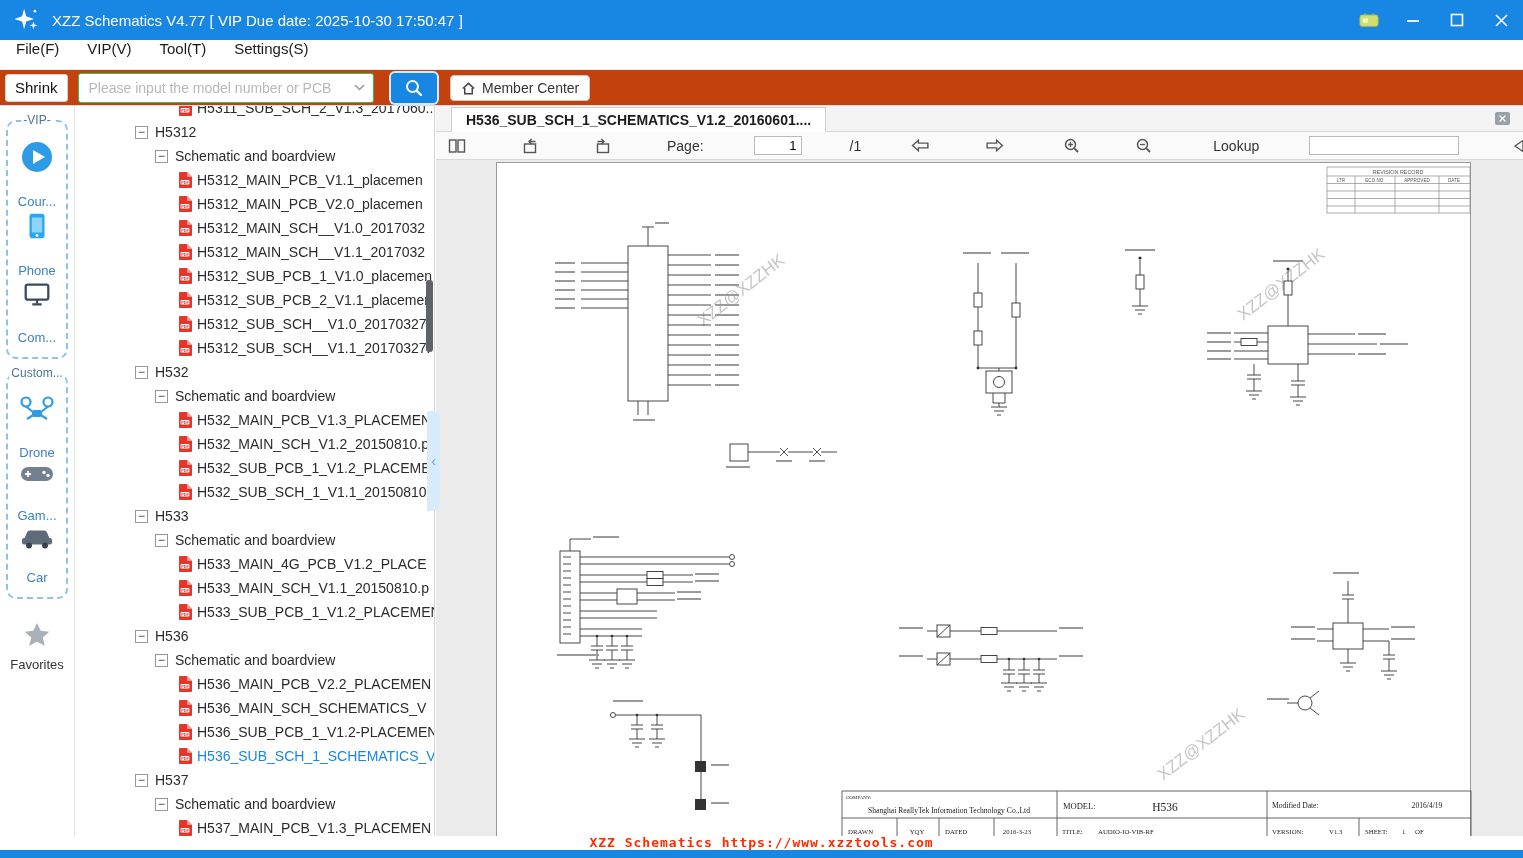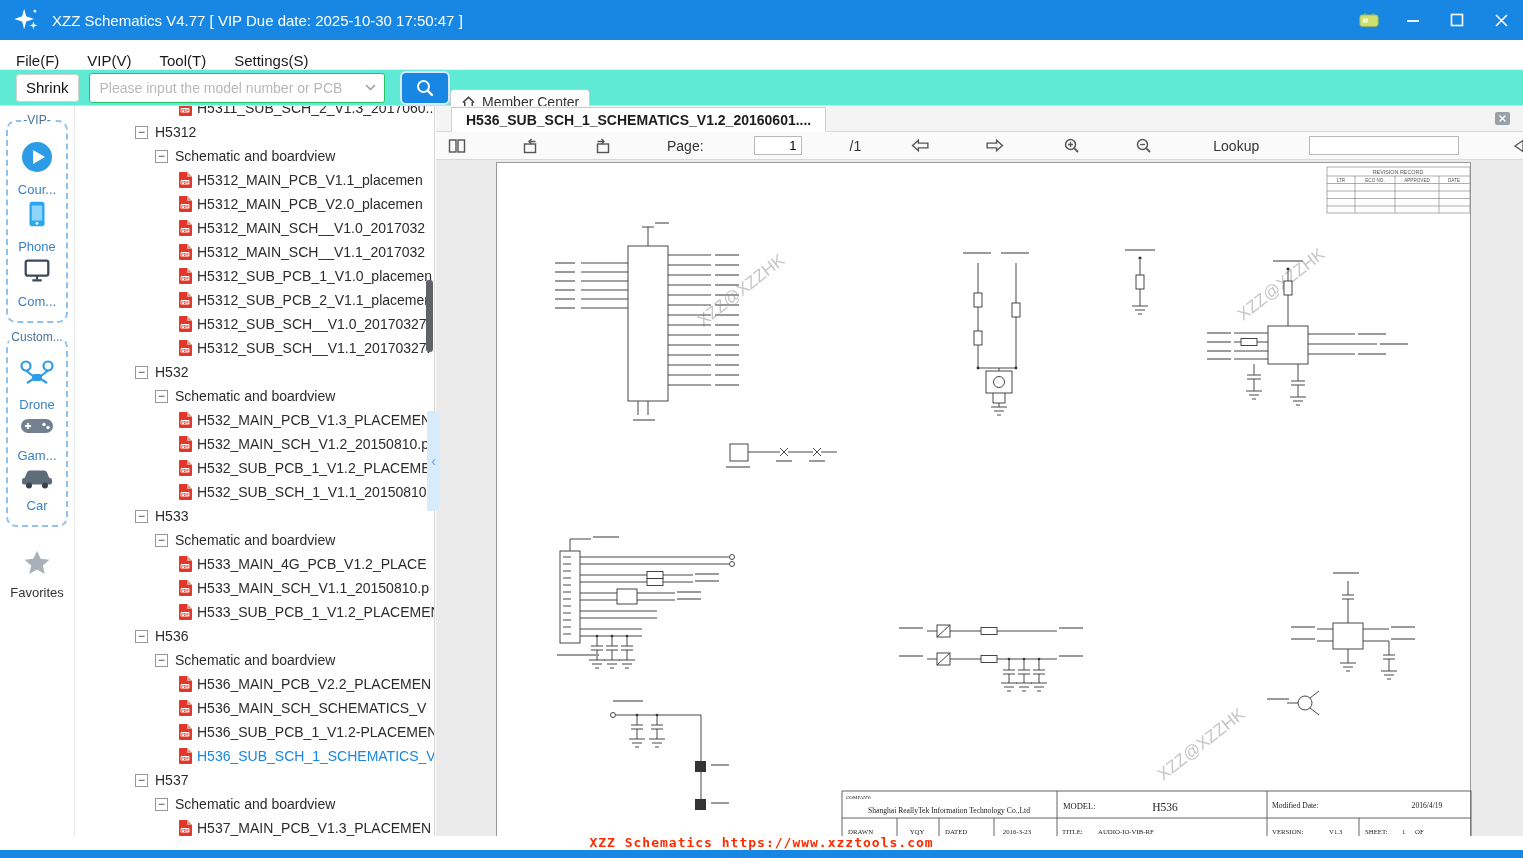--- a/index.html
+++ b/index.html
@@ -10,47 +10,47 @@
   
   .titlebar{position:absolute;left:0;top:0;width:1523px;height:40px;background:#1787e3;
             display:flex;align-items:center;padding:0 12px;color:#fff;}
   .titlebar .logo{margin-right:12px;display:flex;}
   .titlebar .wtitle{font-size:15px;}
   .titlebar .wcontrols{margin-left:auto;display:flex;align-items:center;gap:24px;}
   .wbtn{display:flex;align-items:center;justify-content:center;width:20px;height:20px;cursor:pointer;}
 
   
   .menubar{position:absolute;left:0;top:40px;width:1523px;height:30px;background:#fff;
-           border-bottom:1px solid #ececec;display:flex;align-items:flex-end;padding-left:16px;gap:28px;
+           border-bottom:1px solid #ececec;display:flex;align-items:flex-start;padding-left:16px;gap:28px;
            font-size:15px;color:#1a1a1a;}
   .menubar span{cursor:default;}
 
   
-  .toolbar{position:absolute;left:0;top:70px;width:1523px;height:36px;background:#5eead4;
-           border-bottom:1px solid #dcdcdc;display:flex;align-items:center;padding-left:16px;}
+  .toolbar{position:absolute;left:0;top:70px;width:1523px;height:36px;background:#c2410c;
+           border-bottom:1px solid #dcdcdc;display:flex;align-items:center;padding-left:5px;}
   .shrink-btn{height:28px;padding:0 9px;border:1px solid #d2d2d2;border-radius:3px;background:#fff;
               font-size:15px;color:#111;display:flex;align-items:center;cursor:pointer;}
   .search-wrap{margin-left:10px;width:296px;height:30px;border:1px solid #22c55e;border-radius:3px;
                display:flex;align-items:center;padding:0 8px;background:#fff;}
   .search-wrap input{border:none;outline:none;flex:1;font-size:14px;color:#333;font-family:inherit;}
   .search-wrap input::placeholder{color:#b8b8b8;}
   .search-btn{margin-left:17px;width:46px;height:30px;background:#1787e3;border-radius:4px;
               display:flex;align-items:center;justify-content:center;cursor:pointer;box-shadow:0 0 0 2px #d4e9fb;}
-  .member-btn{position:absolute;left:450px;top:19px;height:26px;border:1px solid #c9c9c9;border-radius:4px;
+  .member-btn{position:absolute;left:450px;top:5px;height:26px;border:1px solid #c9c9c9;border-radius:4px;
               background:#fff;display:flex;align-items:center;gap:6px;padding:0 10px;font-size:14px;color:#333;cursor:pointer;}
 
   
   .main{position:absolute;left:0;top:106px;width:1523px;height:730px;}
 
   .side{position:absolute;left:0;top:0;width:75px;height:730px;background:#fff;border-right:1px solid #e7e7e7;overflow:hidden;}
   .side-group{position:relative;border:2px dashed #8fc1ee;border-radius:10px;margin:14px 6px 0 6px;
               padding:18px 0 12px;display:flex;flex-direction:column;align-items:center;gap:17px;}
   .side-group-label{position:absolute;top:-9px;left:50%;transform:translateX(-50%);background:#fff;
                     padding:0 2px;font-size:12px;color:#4a7399;white-space:nowrap;}
-  .side-item{display:flex;flex-direction:column;align-items:center;gap:4px;cursor:pointer;}
+  .side-item{display:flex;flex-direction:column;align-items:center;gap:16px;cursor:pointer;}
   .side-label{font-size:13px;color:#3b82c4;white-space:nowrap;}
   .side-fav{margin-top:22px;display:flex;flex-direction:column;align-items:center;gap:3px;cursor:pointer;}
   .side-fav .side-label{color:#333;}
 
   .tree{position:absolute;left:75px;top:0;width:360px;height:730px;background:#fff;
         border-right:1px solid #d5d5d5;overflow:hidden;}
   #tree-rows{margin-top:-10px;}
   .tree-row{display:flex;align-items:center;height:24px;font-size:14px;color:#2b2b2b;white-space:nowrap;cursor:pointer;}
   .tree-row.selected .tw-label{color:#1787e3;}
   .tw-toggle{display:inline-block;width:13px;height:13px;border:1px solid #979797;background:#fff;

